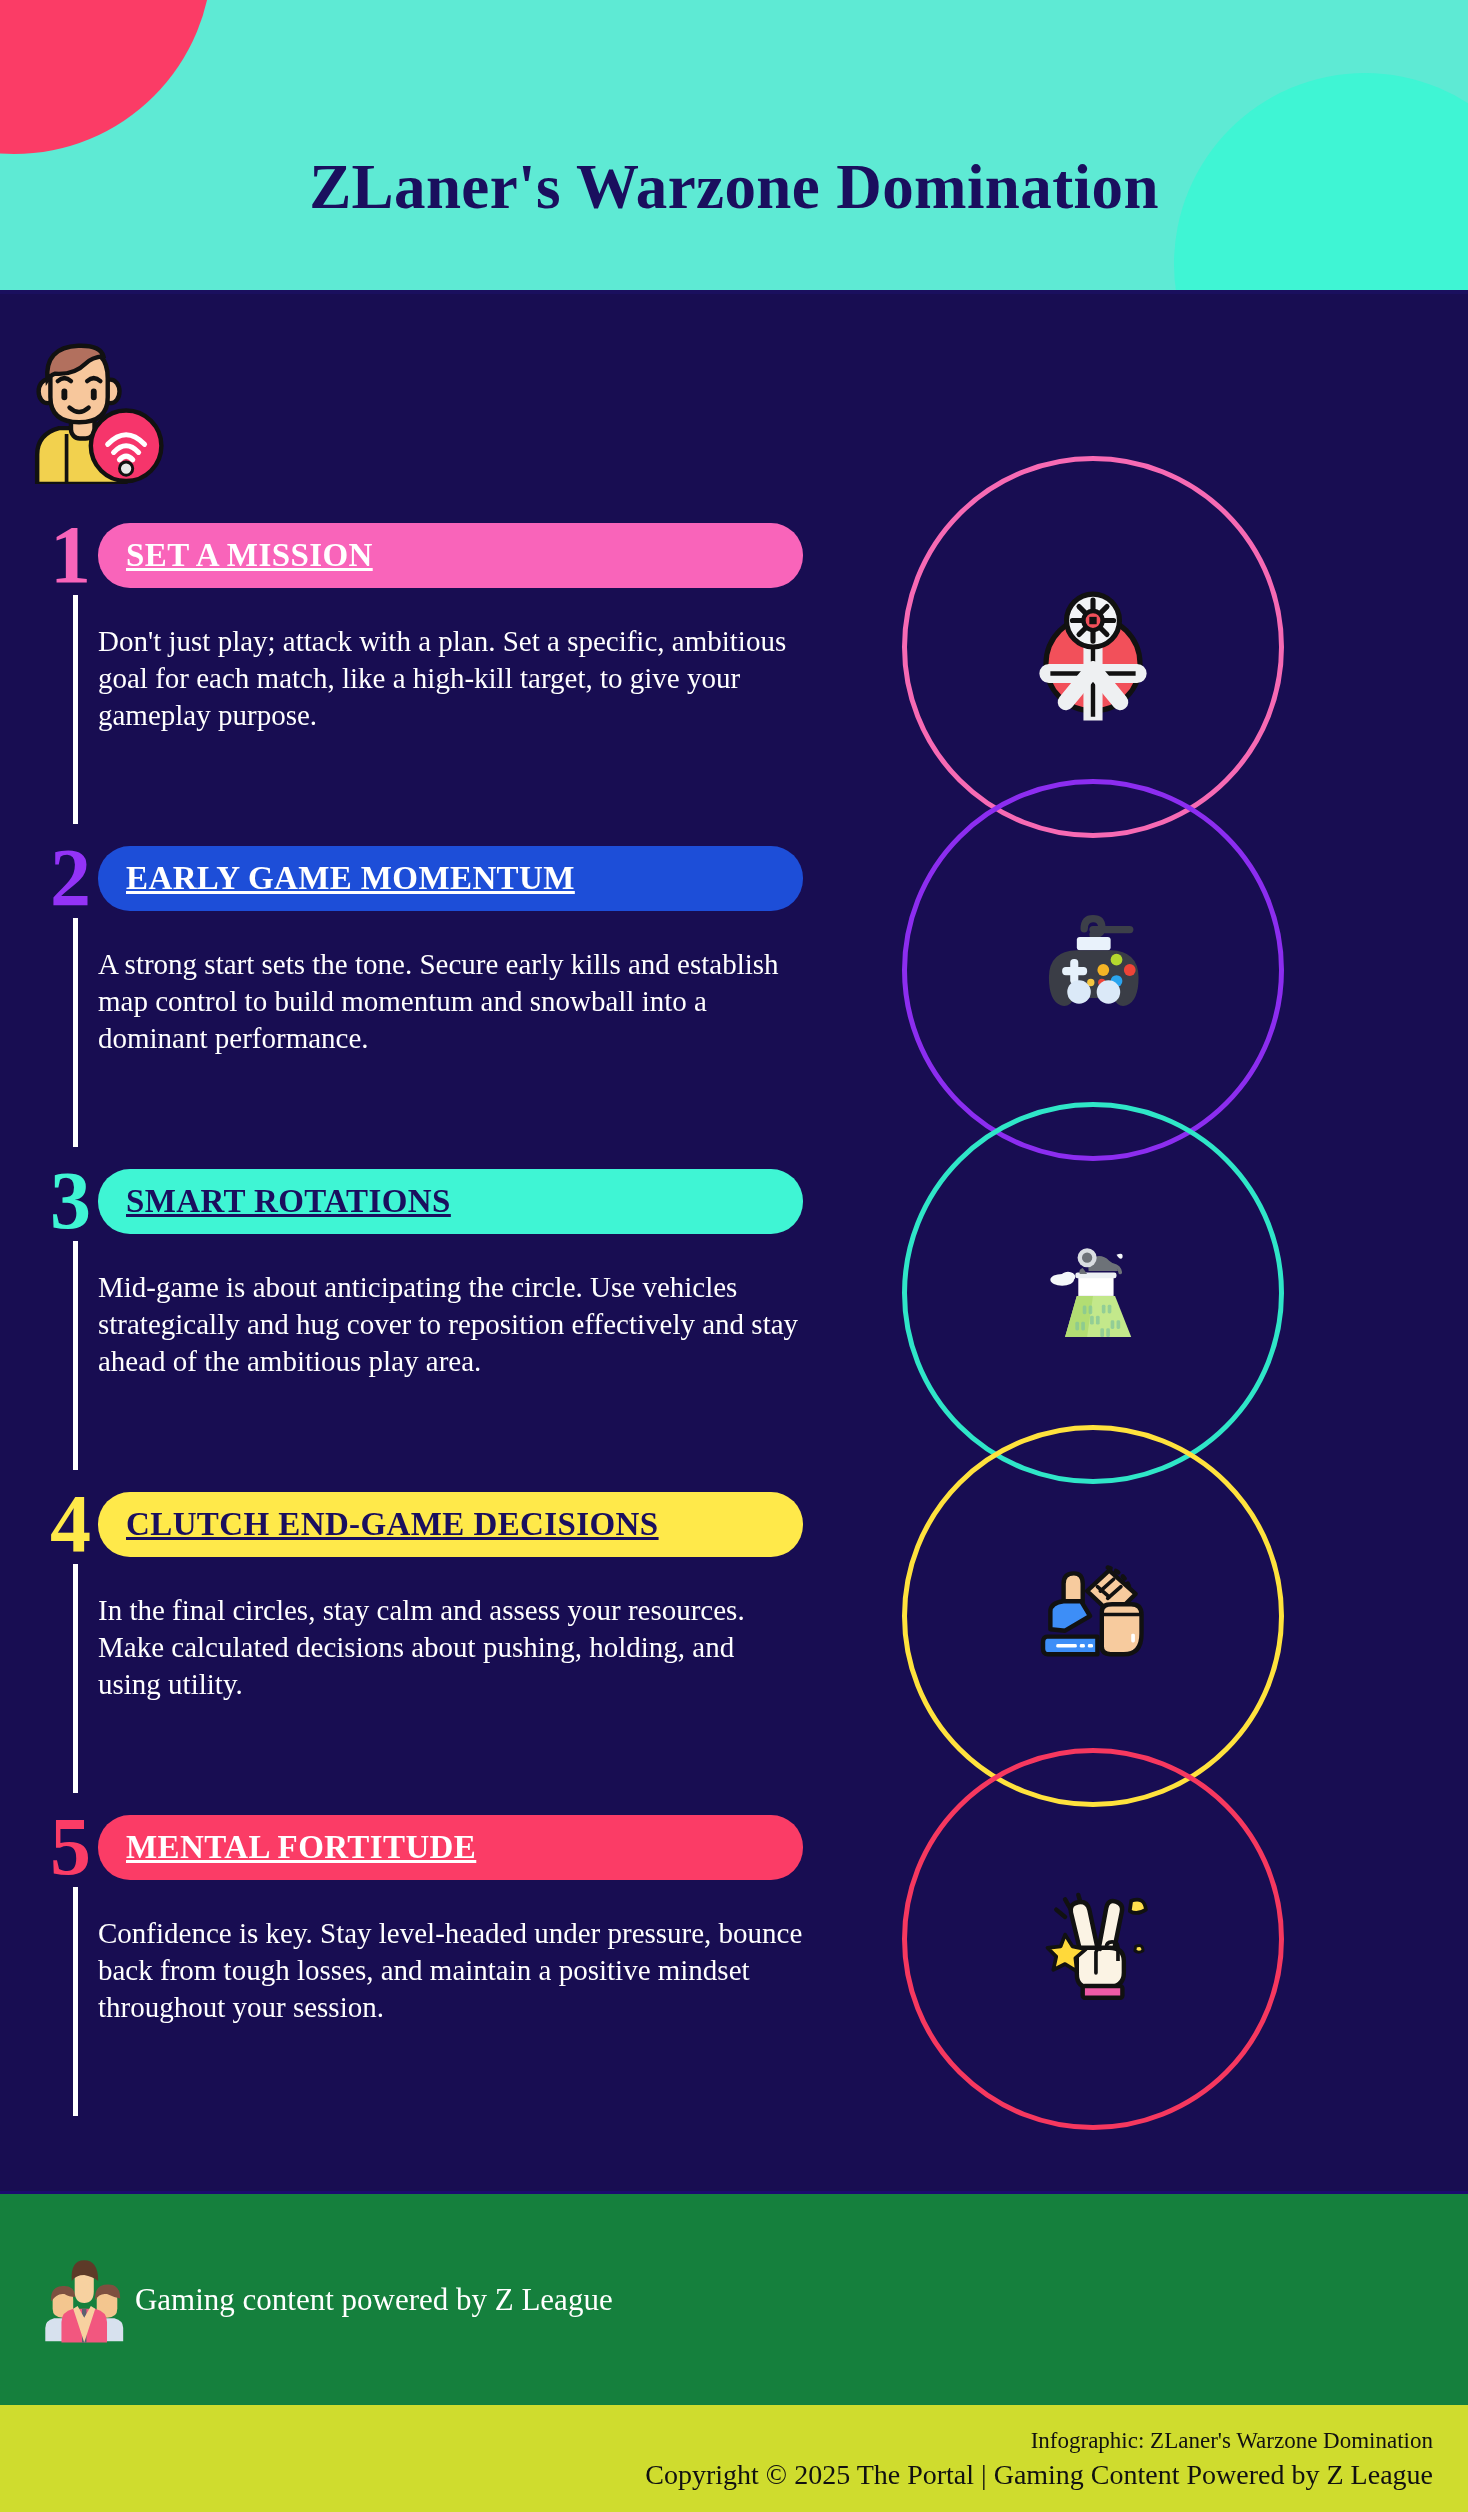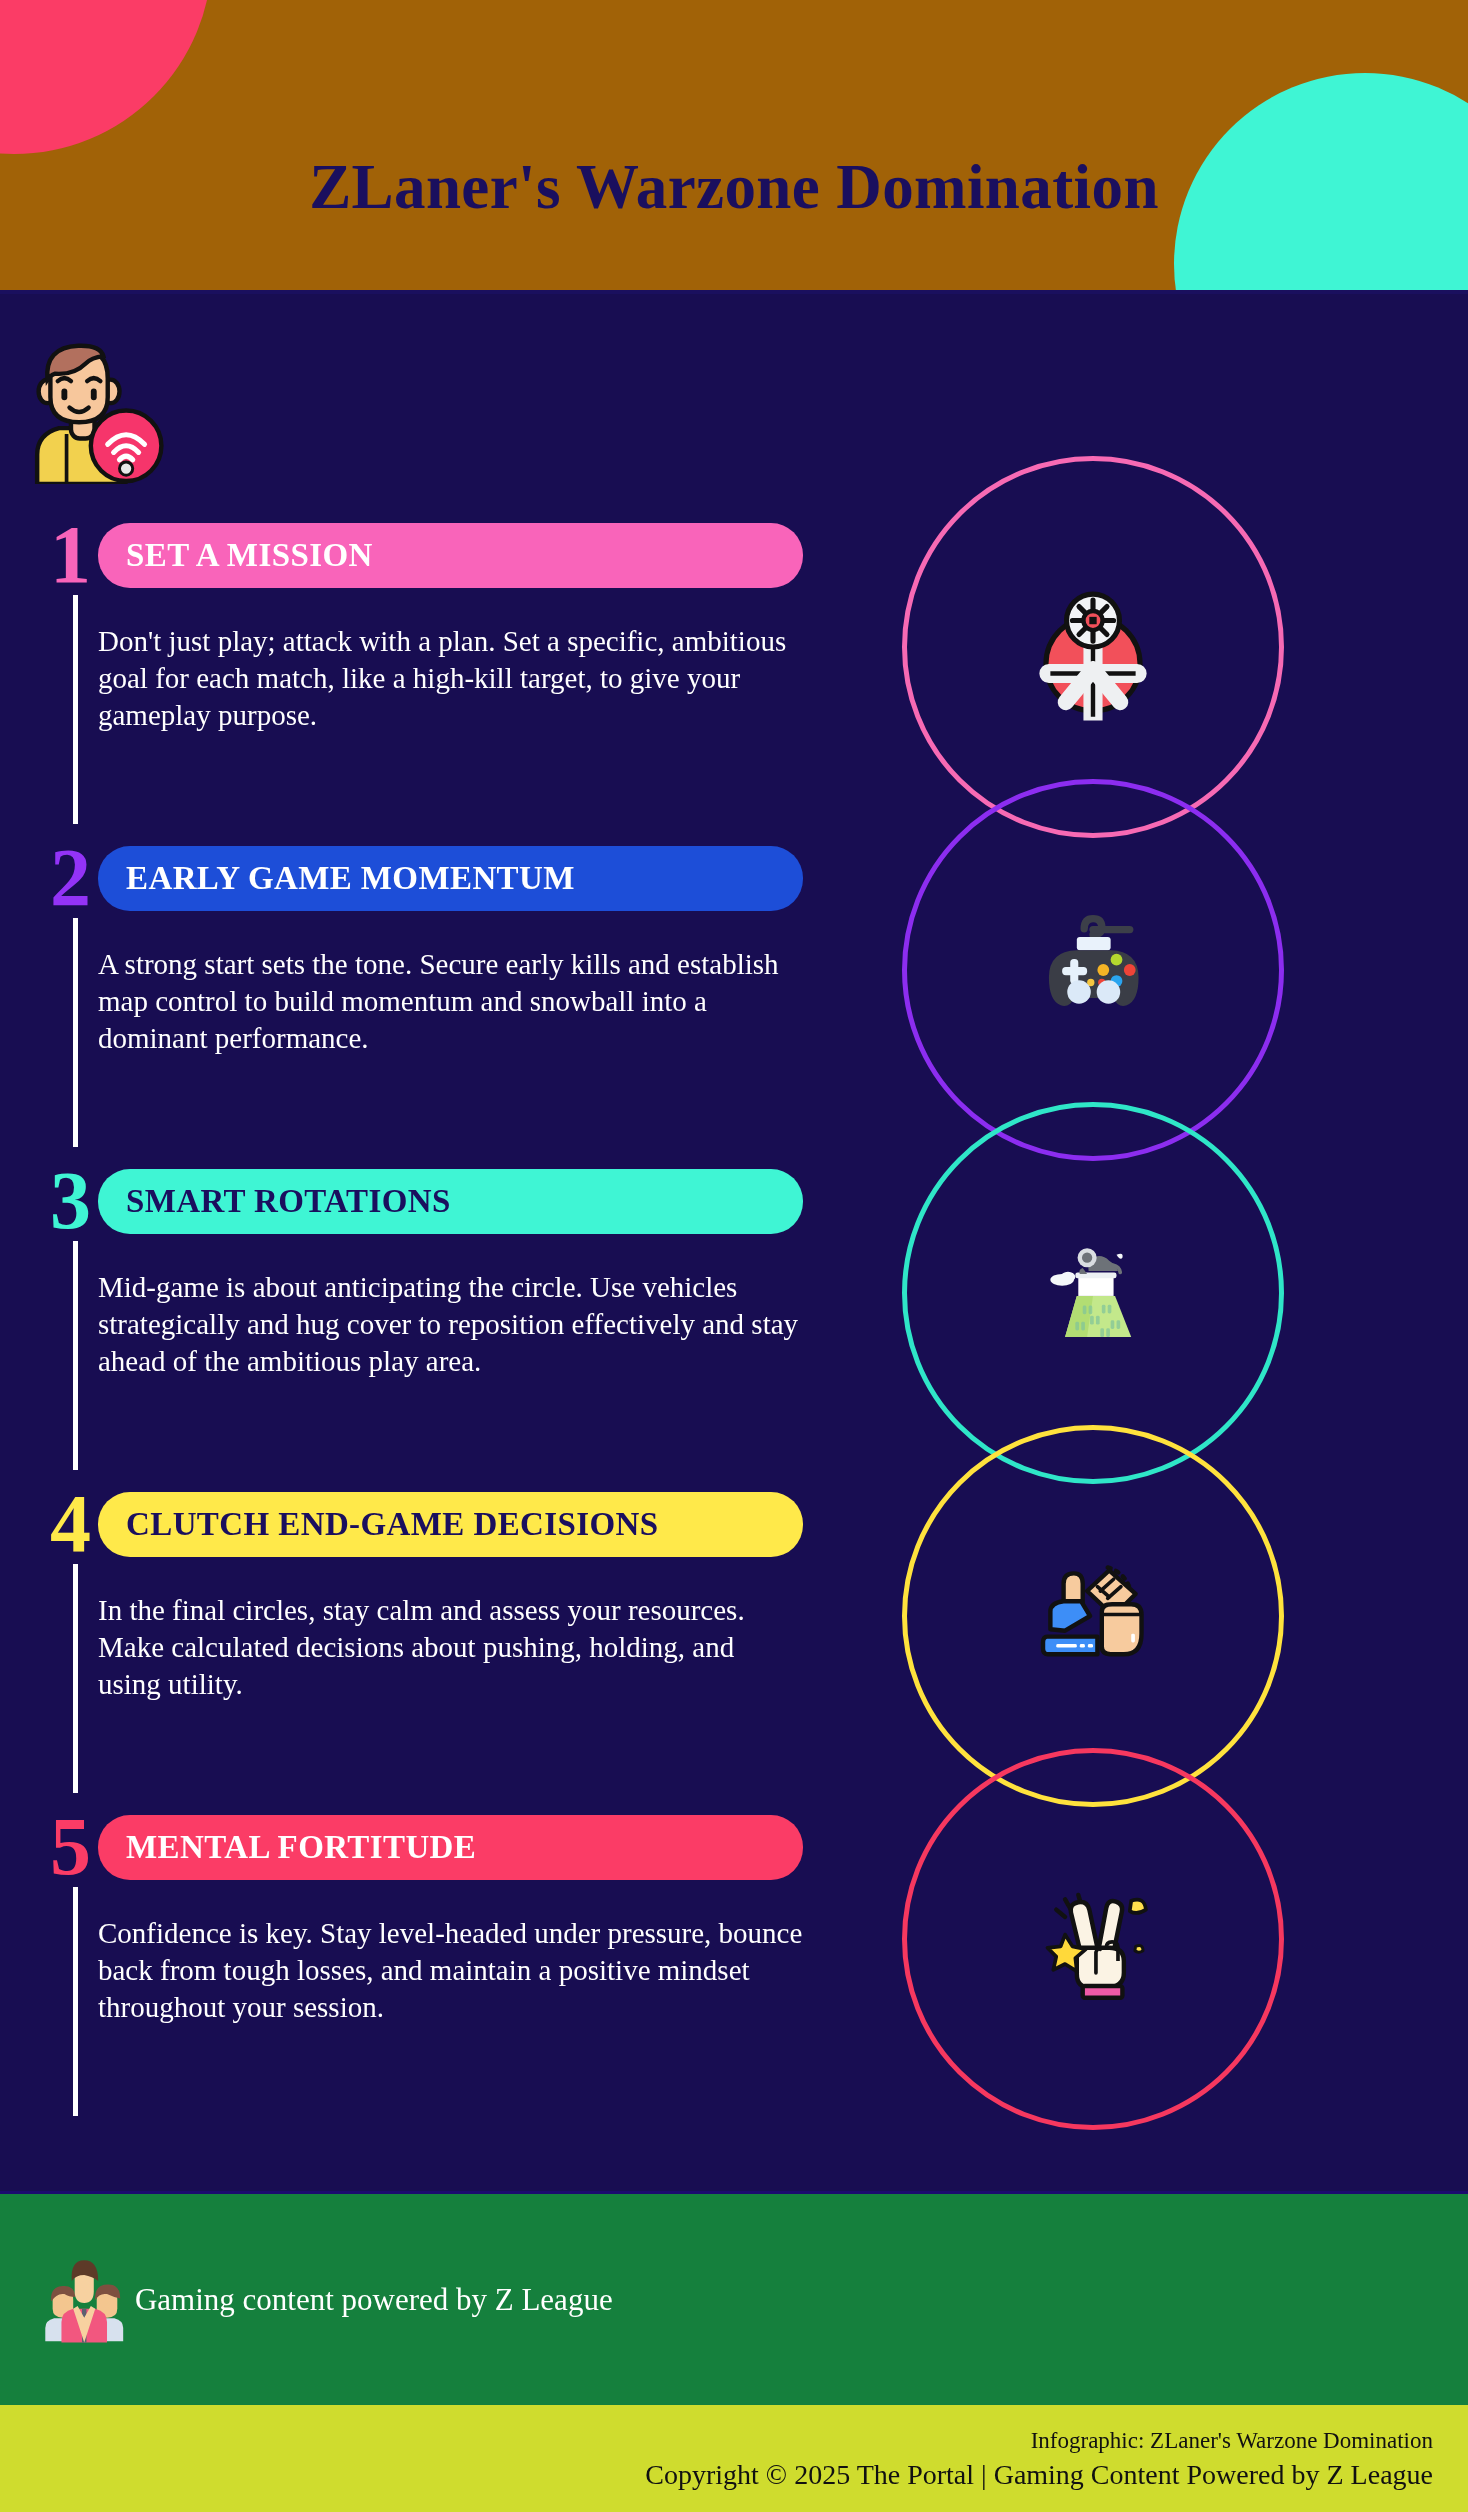--- a/index.html
+++ b/index.html
@@ -12,21 +12,21 @@
     overflow: hidden;
     position: relative;
   }
 
   
   .header {
     position: absolute;
     top: 0; left: 0;
     width: 1468px;
     height: 294px;
-    background: #a16207;
+    background: #5eead4;
     overflow: hidden;
   }
   .header-blob-pink {
     position: absolute;
     left: -184px;
     top: -242px;
     width: 396px;
     height: 396px;
     border-radius: 50%;
     background: #fb3c66;
@@ -108,20 +108,21 @@
     display: flex;
     align-items: center;
     padding-left: 28px;
     z-index: 2;
   }
   .step-pill-label {
     font-size: 33px;
     font-weight: bold;
     letter-spacing: 0.4px;
     white-space: nowrap;
+    text-decoration: underline;
   }
   .step-connector {
     position: absolute;
     left: 73px;
     top: 81px;
     width: 5.1px;
     height: 229px;
     background: #ffffff;
   }
   .step-desc {

